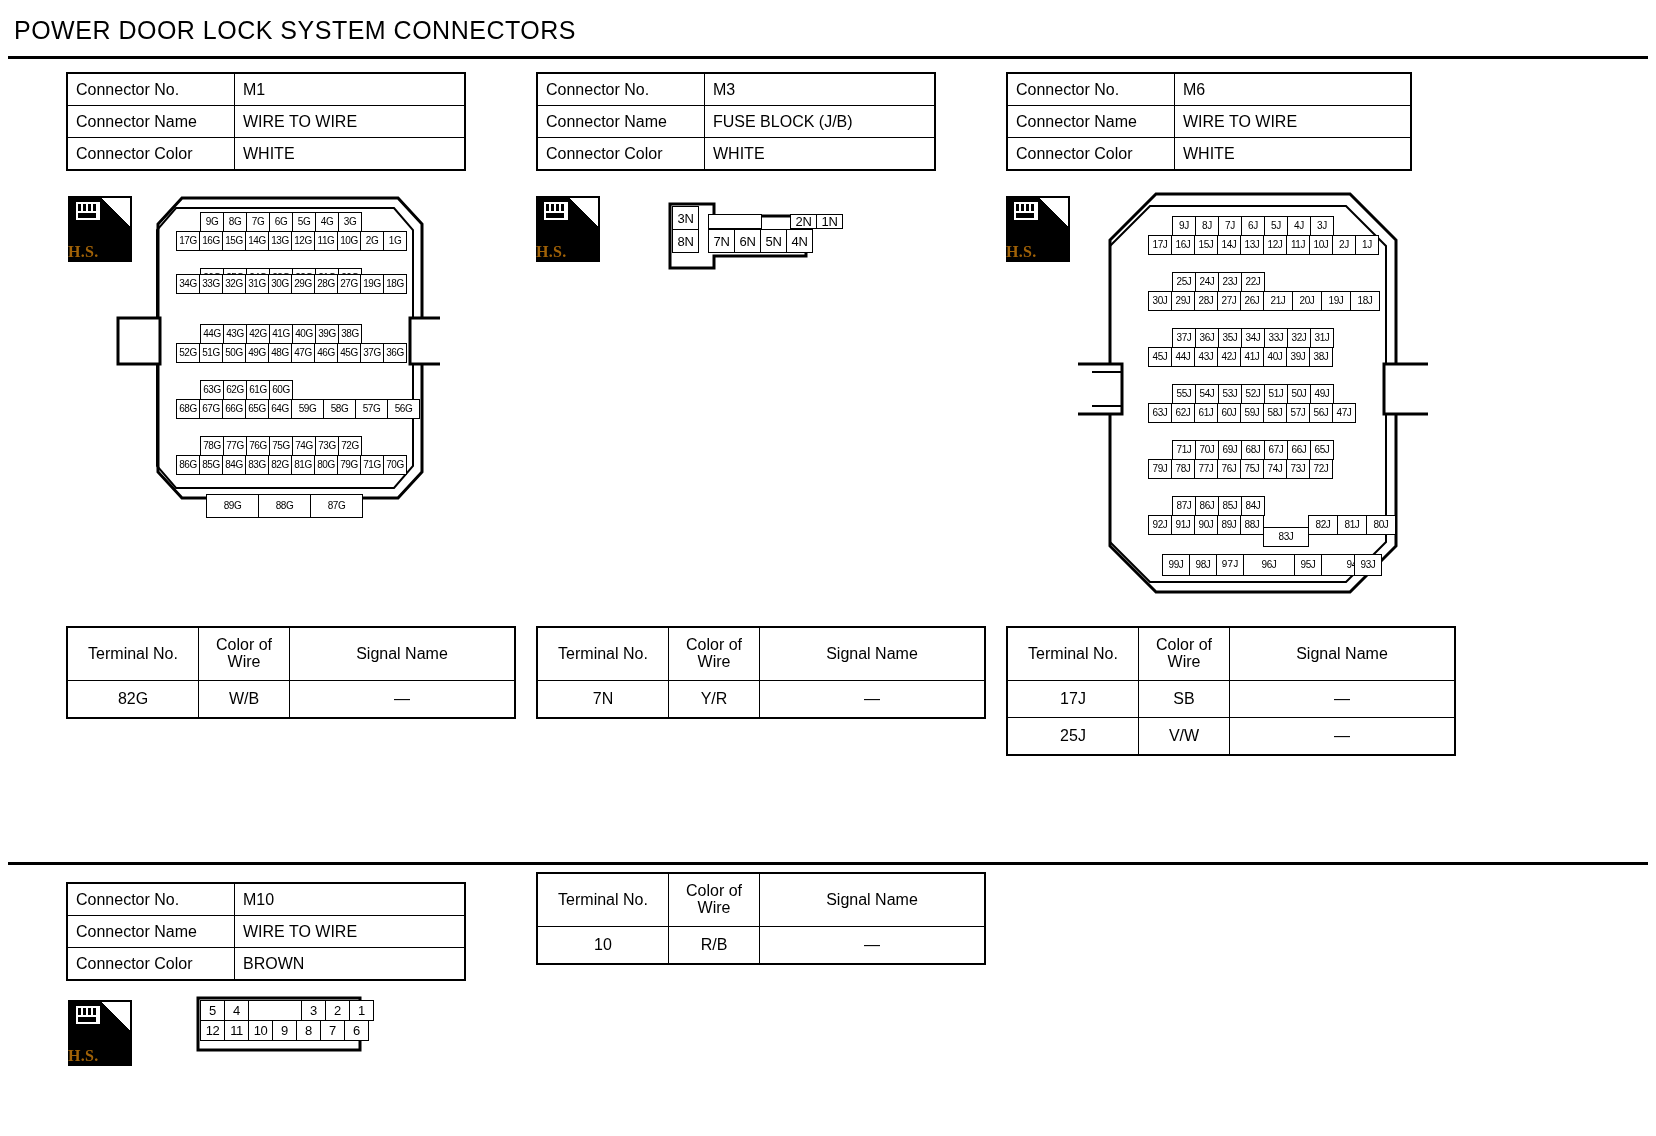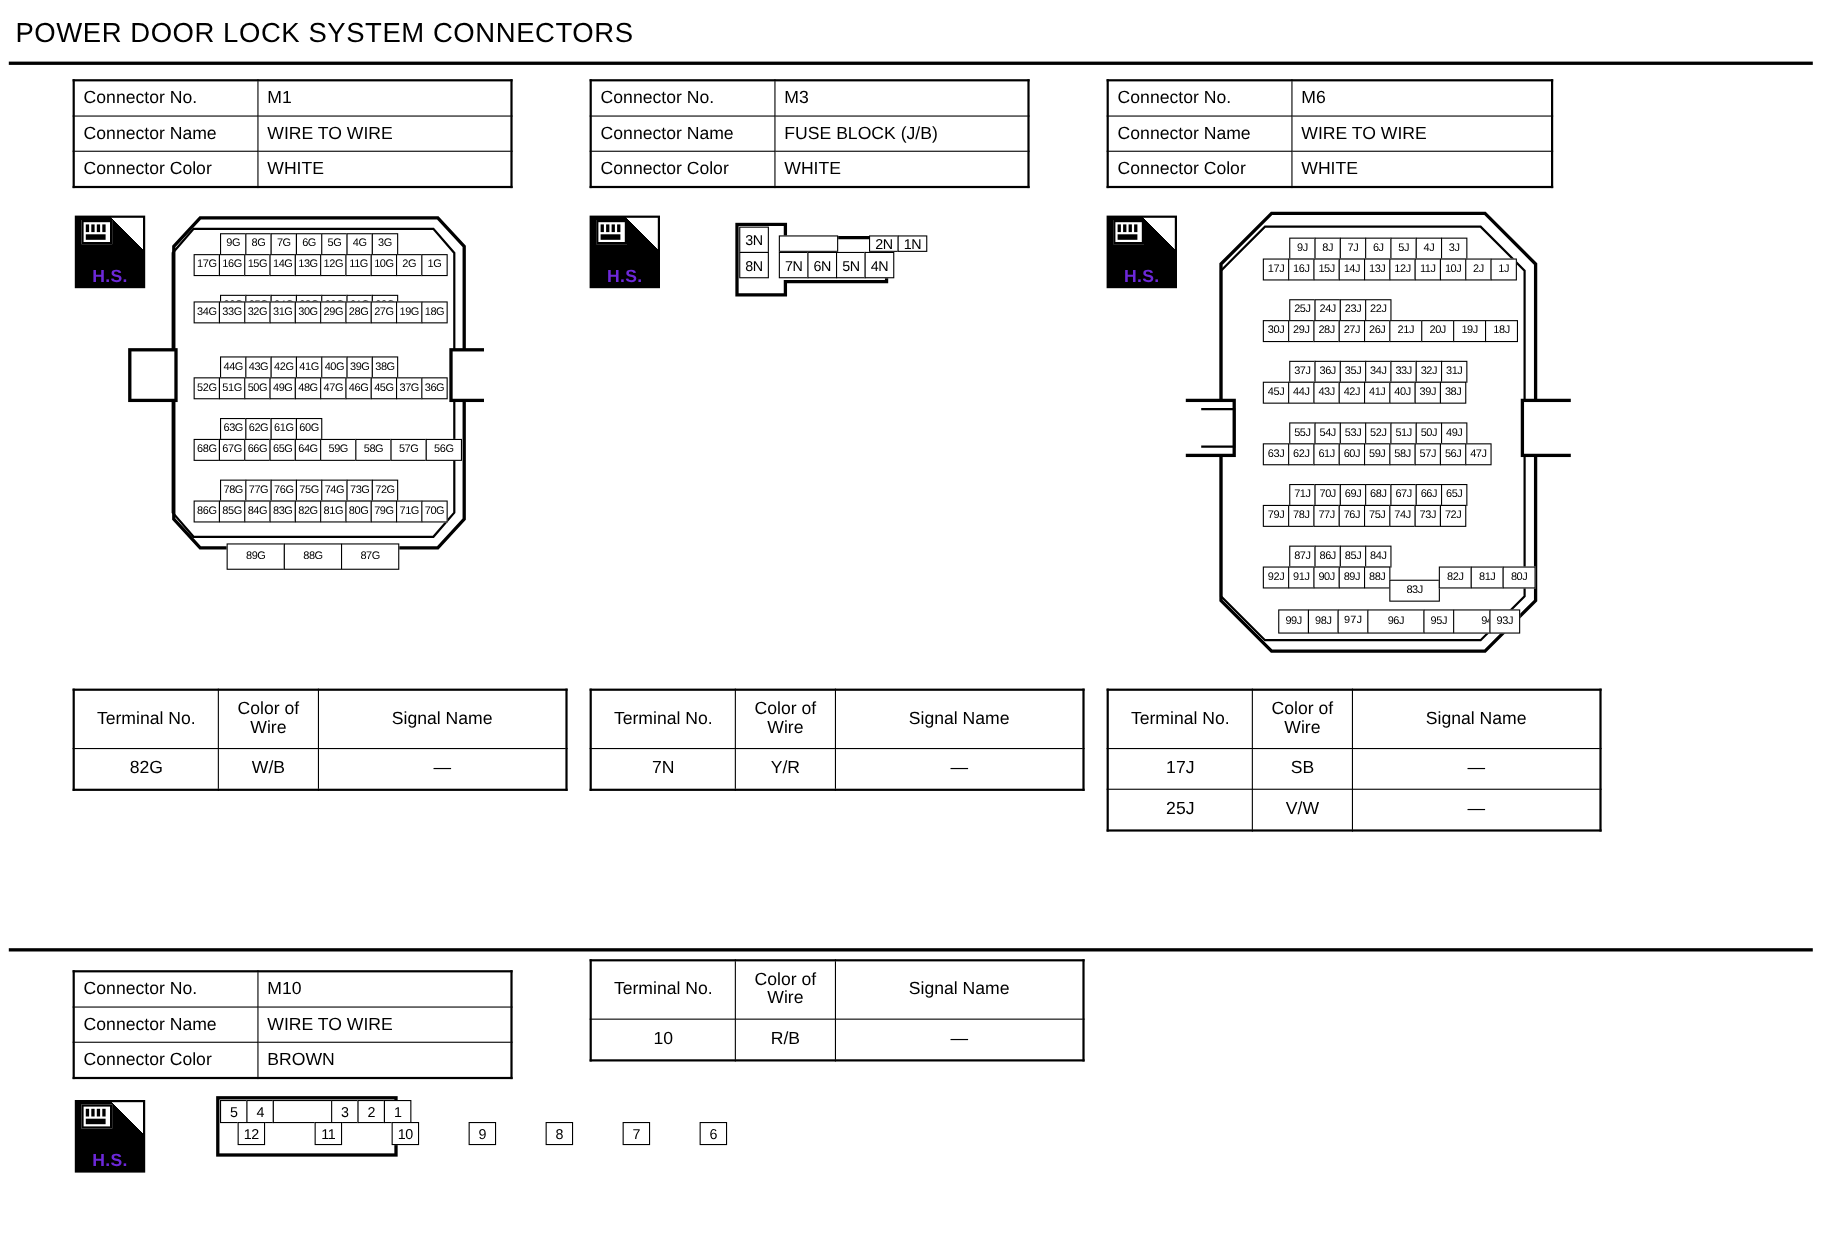--- a/index.html
+++ b/index.html
@@ -14,21 +14,21 @@
   .info-table{position:absolute;border:2px solid #000;border-collapse:collapse;background:#fff;}
   .info-table td{border:1px solid #000;font-size:16px;padding:4px 8px;height:23px;white-space:nowrap;vertical-align:middle;}
   .info-table td.k{width:150px;}
   .info-table td.v{}
 
   
   .hs{position:absolute;width:64px;height:66px;}
   .hs .box{position:absolute;left:0;top:0;width:64px;height:66px;background:#000;}
   .hs .conn{position:absolute;left:6px;top:4px;width:28px;height:22px;background:#fff;border:2px solid #000;box-sizing:border-box;}
   .hs .conn i{position:absolute;background:#000;}
-  .hs .lbl{position:absolute;left:0;bottom:1px;width:64px;text-align:center;color:#6d28d9;font-size:16px;font-weight:bold;letter-spacing:.3px;}
+  .hs .lbl{position:absolute;left:0;bottom:1px;width:64px;text-align:left;color:#a16207;font-size:16px;font-weight:bold;letter-spacing:.3px;font-family:Liberation Serif, serif;}
   .hs .diag{position:absolute;right:2px;top:2px;width:30px;height:30px;background:linear-gradient(to bottom left,#fff 0 48%,#000 48% 100%);}
 
   
   .term-table{position:absolute;border:2px solid #000;border-collapse:collapse;background:#fff;}
   .term-table th,.term-table td{border:1px solid #000;font-size:16px;text-align:center;vertical-align:middle;font-weight:400;}
   .term-table th{height:48px;padding:2px 6px;}
   .term-table td{height:32px;padding:2px 6px;}
   .th-tn{width:118px;}
   .th-cw{width:78px;line-height:1.05;}
   .th-sn{width:212px;}
@@ -558,21 +558,21 @@
   </div>
   <div class="grp m10" style="left:200px;top:1000px;">
     <div class="pinrow" style="left:0px;top:0px;position:absolute;">
       <div class="cell">5</div>
       <div class="cell">4</div>
       <div class="cell blank" style="width:54px;"></div>
       <div class="cell">3</div>
       <div class="cell">2</div>
       <div class="cell">1</div>
     </div>
-    <div class="pinrow" style="left:16px;top:20px;position:absolute;gap:46px;">
+    <div class="pinrow" style="left:0px;top:20px;position:absolute;">
       <div class="cell">12</div>
       <div class="cell">11</div>
       <div class="cell">10</div>
       <div class="cell">9</div>
       <div class="cell">8</div>
       <div class="cell">7</div>
       <div class="cell">6</div>
     </div>
   </div>
 

